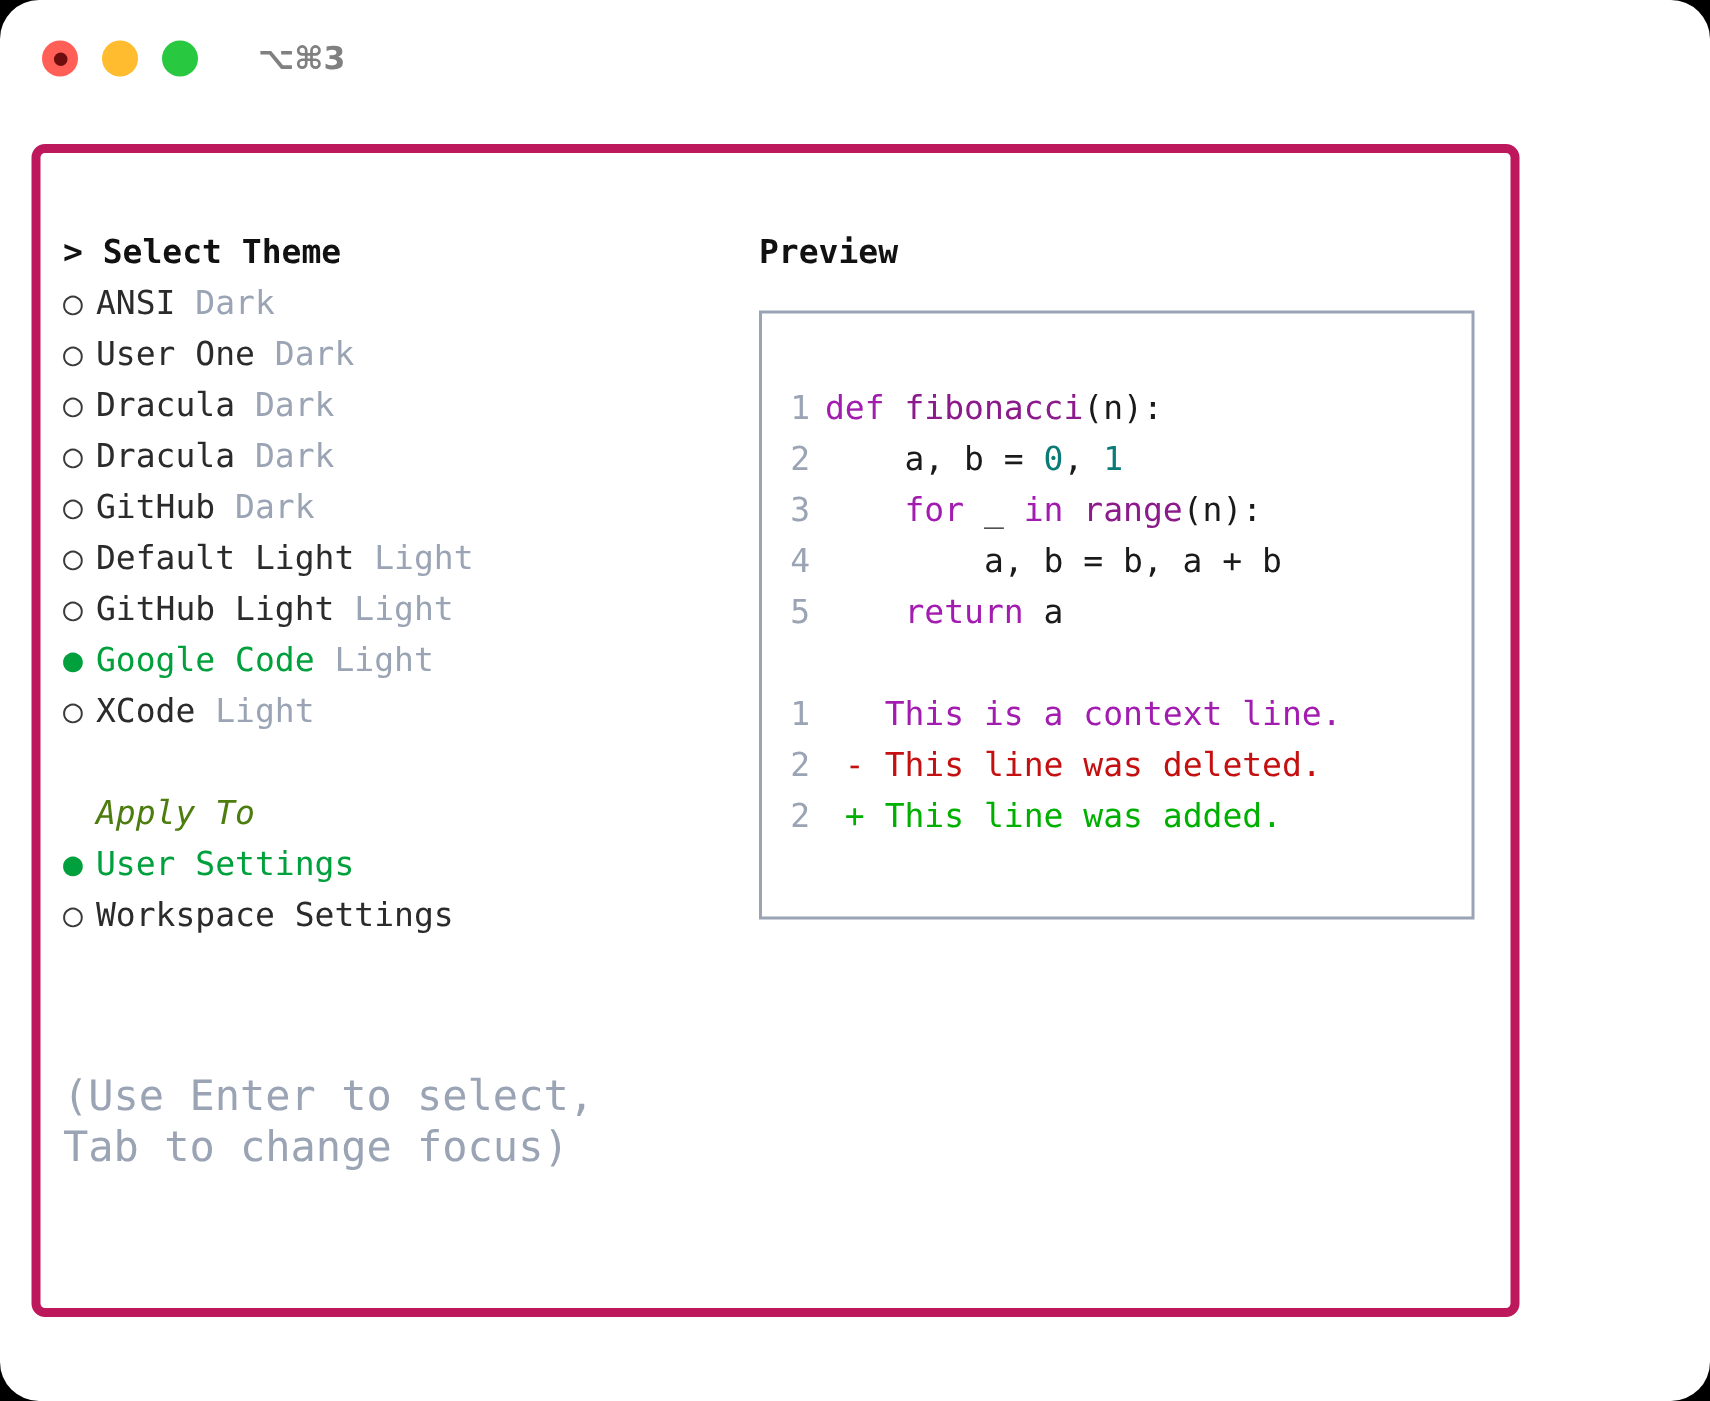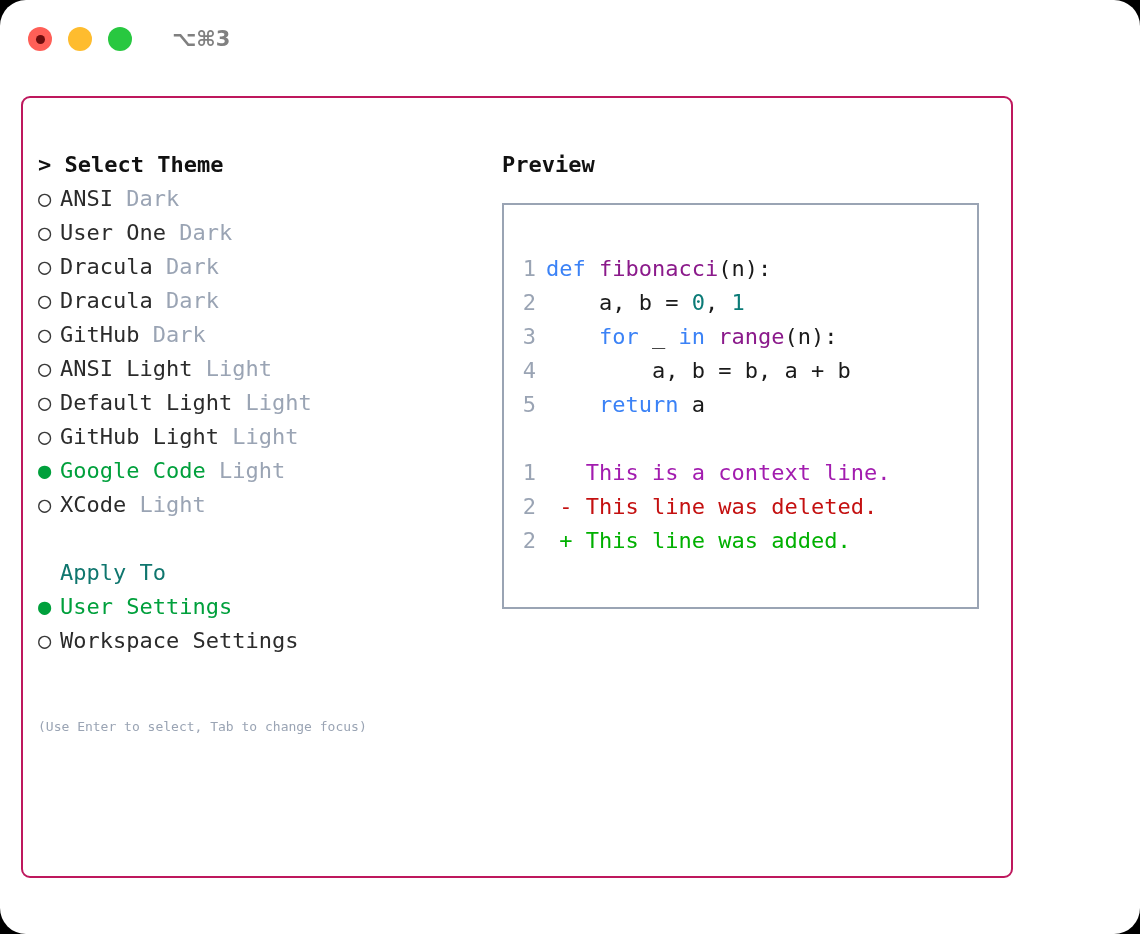--- a/index.html
+++ b/index.html
@@ -66,21 +66,21 @@
     white-space: pre;
   }
 
   
   #panel {
     position: absolute;
     left: 21px;
     top: 96px;
     width: 992px;
     height: 782px;
-    border: 2px solid #be185d;
+    border: 6px solid #be185d;
     border-radius: 9px;
     box-sizing: border-box;
     background: #ffffff;
     padding-left: 31px;
   }
 
   #panel-inner {
     position: absolute;
     left: 0; top: 0;
     width: 100%;
@@ -115,29 +115,30 @@
   .bullet.on  { color: #00a03c; }
   .bullet.off { color: #3a3a3a; }
 
   .item-name { color: #2b2b2b; }
   .item-name.sel { color: #00a03c; }
   .item-kind { color: #9aa4b4; }
 
   .spacer-row { height: 34px; }
 
   .section-label {
-    color: #0f766e;
+    color: #4d7c0f;
+    font-style: italic;
   }
 
   #hint {
     position: absolute;
     left: 15px;
     top: 612px;
     width: 420px;
-    font-size: 13px;
+    font-size: 28px;
     line-height: 34px;
     color: #9aa4b4;
     white-space: pre-wrap;
   }
 
   
   #right-col {
     position: absolute;
     left: 479px;
     top: 50px;
@@ -168,21 +169,21 @@
     white-space: pre;
   }
   .cl { display: block; white-space: pre; }
   .ln {
     display: inline-block;
     width: 14px;
     text-align: right;
     color: #9aa4b4;
     margin-right: 10px;
   }
-  .kw  { color: #3b82f6; }
+  .kw  { color: #a21caf; }
   .fn  { color: #8b1a8b; }
   .num { color: #0b7b77; }
   .pl  { color: #1a1a1a; }
   .ctx { color: #a21caf; margin-top: 39px; }
   .del { color: #c41010; }
   .add { color: #00b000; }
   .gap { display: block; height: 34px; }
 </style>
 </head>
 <body>
@@ -202,21 +203,20 @@
       <div id="left-col">
 
         <div class="row heading"><span>&gt; </span><span>Select Theme</span></div>
 
         <div id="theme-rows">
             <div class="row"><span class="bullet off">○</span><span class="item-name">ANSI </span><span class="item-kind">Dark</span></div>
             <div class="row"><span class="bullet off">○</span><span class="item-name">User One </span><span class="item-kind">Dark</span></div>
             <div class="row"><span class="bullet off">○</span><span class="item-name">Dracula </span><span class="item-kind">Dark</span></div>
             <div class="row"><span class="bullet off">○</span><span class="item-name">Dracula </span><span class="item-kind">Dark</span></div>
             <div class="row"><span class="bullet off">○</span><span class="item-name">GitHub </span><span class="item-kind">Dark</span></div>
-            <div class="row"><span class="bullet off">○</span><span class="item-name">ANSI Light </span><span class="item-kind">Light</span></div>
             <div class="row"><span class="bullet off">○</span><span class="item-name">Default Light </span><span class="item-kind">Light</span></div>
             <div class="row"><span class="bullet off">○</span><span class="item-name">GitHub Light </span><span class="item-kind">Light</span></div>
             <div class="row"><span class="bullet on">●</span><span class="item-name sel">Google Code </span><span class="item-kind">Light</span></div>
             <div class="row"><span class="bullet off">○</span><span class="item-name">XCode </span><span class="item-kind">Light</span></div>
           </div>
 
         <div class="spacer-row"></div>
 
         <div class="row"><span class="bullet off"> </span><span class="section-label">Apply To</span></div>
 

